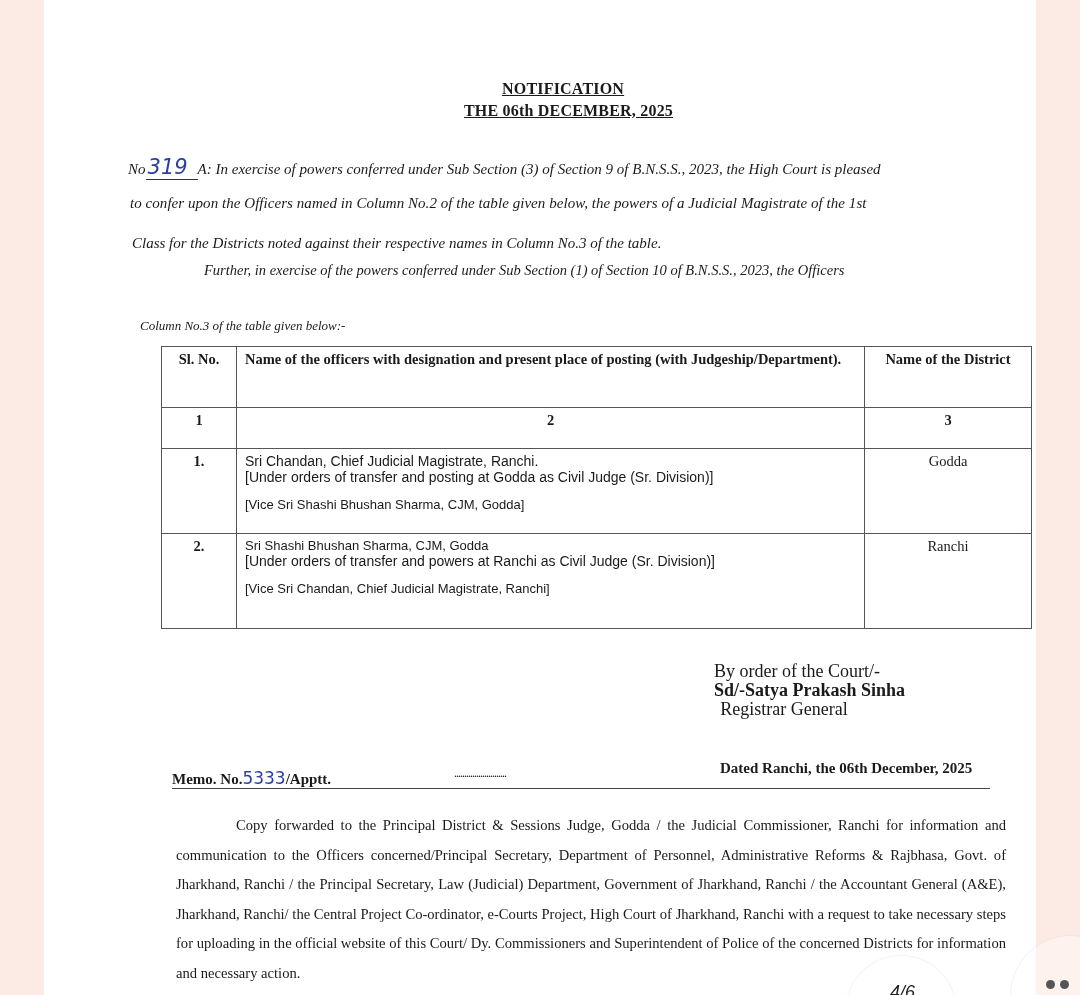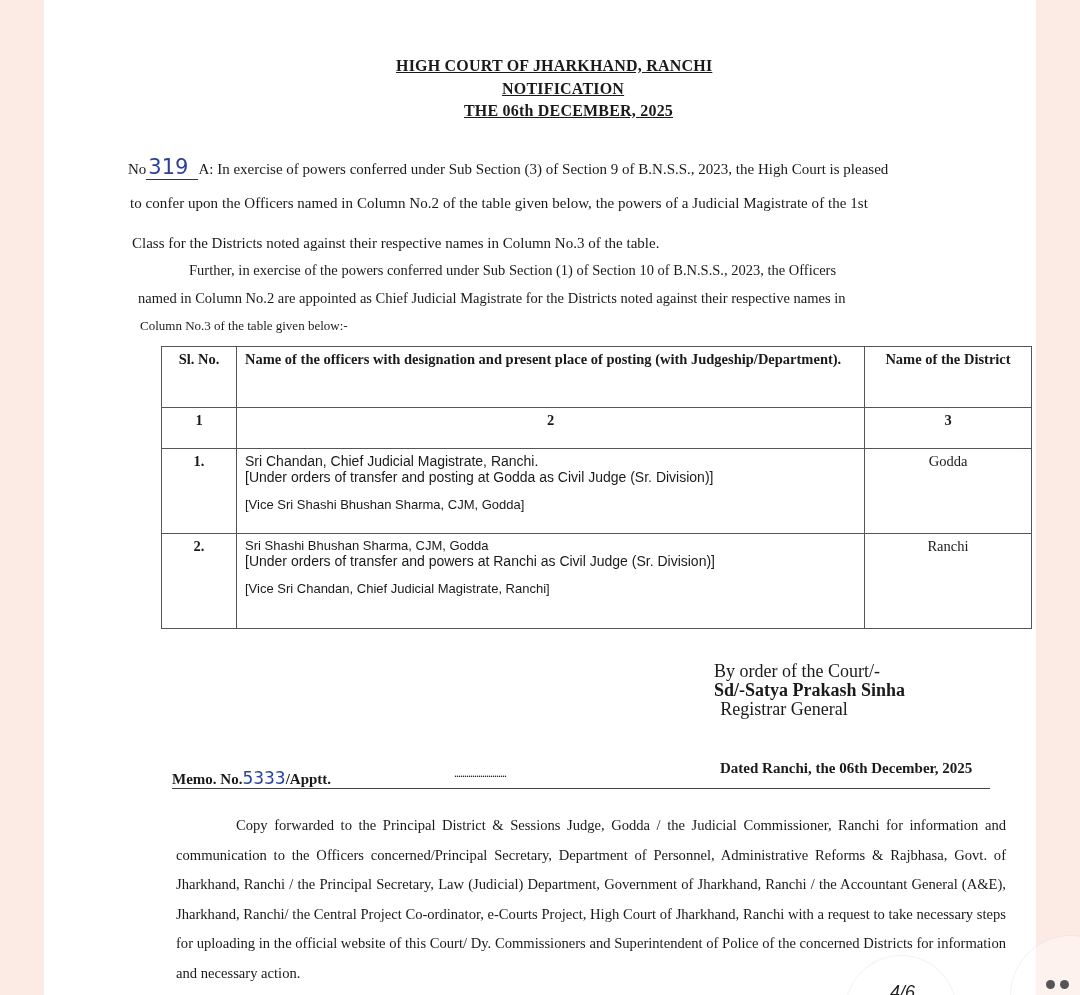--- a/index.html
+++ b/index.html
@@ -9,21 +9,21 @@
     font-family:"Liberation Serif", serif;
     color:#1a1a1a;
   }
   .page {
     position:absolute; left:44px; top:0; width:992px; height:995px;
     background:#ffffff;
   }
   .abs { position:absolute; white-space:nowrap; }
   .hdr { font-weight:bold; font-size:16px; text-decoration:underline; letter-spacing:0.2px; }
   .hw { color:#2b3f9e; font-family:"DejaVu Sans", sans-serif; font-size:21px; }
-  .para { font-size:15px; }
+  .para { font-size:15px;font-style:italic; }
   table.tbl {
     position:absolute; left:117px; top:346px; width:871px;
     border-collapse:collapse; font-size:14.5px;
   }
   table.tbl td { border:1px solid #555; vertical-align:top; padding:4px 8px; }
   .c1 { width:58px; text-align:center; font-weight:bold; }
   .c3 { width:150px; text-align:center; }
   .bold { font-weight:bold; }
   .gap { height:12px; }
   .small-sans { font-family:"Liberation Sans", sans-serif; font-size:13px; }
@@ -32,32 +32,30 @@
   .underline-rule { position:absolute; border-top:1px solid #444; }
   .copy { position:absolute; left:132px; width:830px; font-size:14.6px; line-height:29.5px; text-align:justify; }
   .dots-ind { position:absolute; width:9px; height:9px; border-radius:50%; background:#555; }
   .circle-overlay { position:absolute; border-radius:50%; border:1px solid rgba(0,0,0,0.05); background:rgba(255,255,255,0.35); }
 </style>
 </head>
 <body>
 
 <div class="page">
 
-  <div class="abs hdr" style="left:352px; top:57px;">HIGH COURT OF JHARKHAND, RANCHI</div>
   <div class="abs hdr" style="left:458px; top:80px;">NOTIFICATION</div>
   <div class="abs hdr" style="left:420px; top:102px;">THE 06th DECEMBER, 2025</div>
 
   <div class="abs para" style="left:84px; top:155px;">
     <span>No</span><span class="hw" style="border-bottom:1px solid #333; padding:0 10px 0 2px;">319</span><span>A: In exercise of powers conferred under Sub Section (3) of Section 9 of B.N.S.S., 2023, the High Court is pleased</span>
   </div>
   <div class="abs para" style="left:86px; top:195px; letter-spacing:0.05px;">to confer upon the Officers named in Column No.2 of the table given below, the powers of a Judicial Magistrate of the 1st</div>
   <div class="abs para" style="left:88px; top:235px;">Class for the Districts noted against their respective names in Column No.3 of the table.</div>
 
-  <div class="abs para" style="left:145px; top:262px; font-size:14.5px;">Further, in exercise of the powers conferred under Sub Section (1) of Section 10 of B.N.S.S., 2023, the Officers</div>
-  <div class="abs para" style="left:94px; top:290px; font-size:14.5px;">named in Column No.2 are appointed as Chief Judicial Magistrate for the Districts noted against their respective names in</div>
+  <div class="abs para" style="left:160px; top:262px; font-size:14.5px;">Further, in exercise of the powers conferred under Sub Section (1) of Section 10 of B.N.S.S., 2023, the Officers</div>
   <div class="abs para" style="left:96px; top:318px; font-size:13px;">Column No.3 of the table given below:-</div>
 
   <table class="tbl">
     <tbody>
         <tr>
       <td class="c1" style="height:52px;">Sl. No.</td>
       <td class="bold">Name of the officers with designation and present place of posting (with Judgeship/Department).</td>
       <td class="c3 bold">Name of the District</td>
     </tr>
     <tr>

